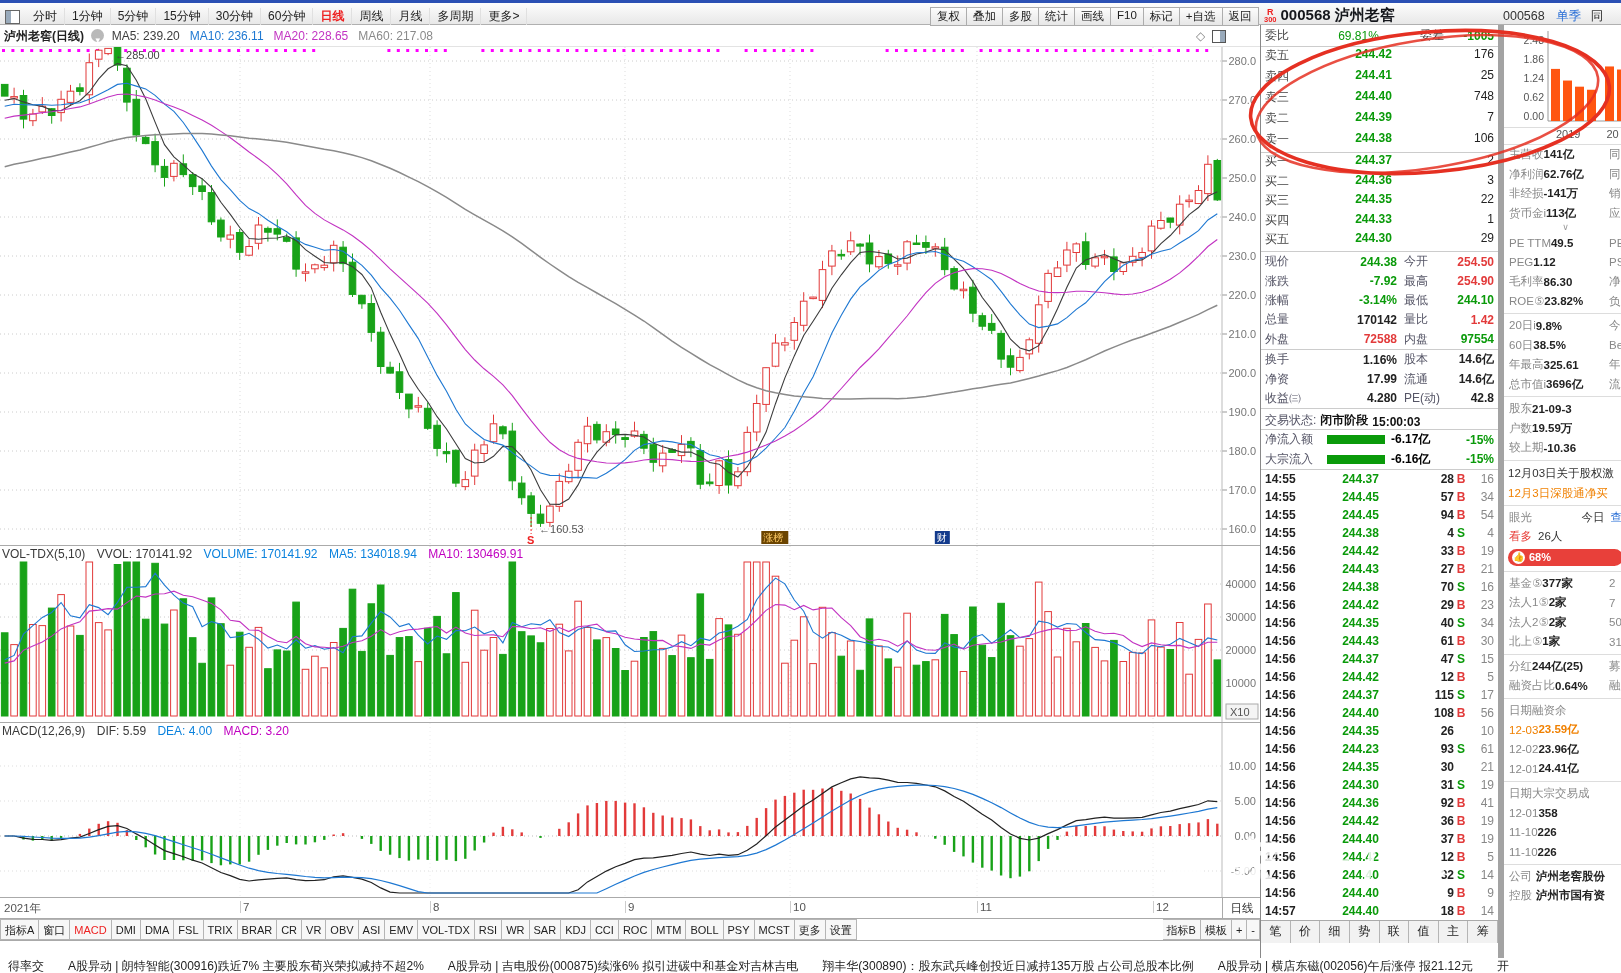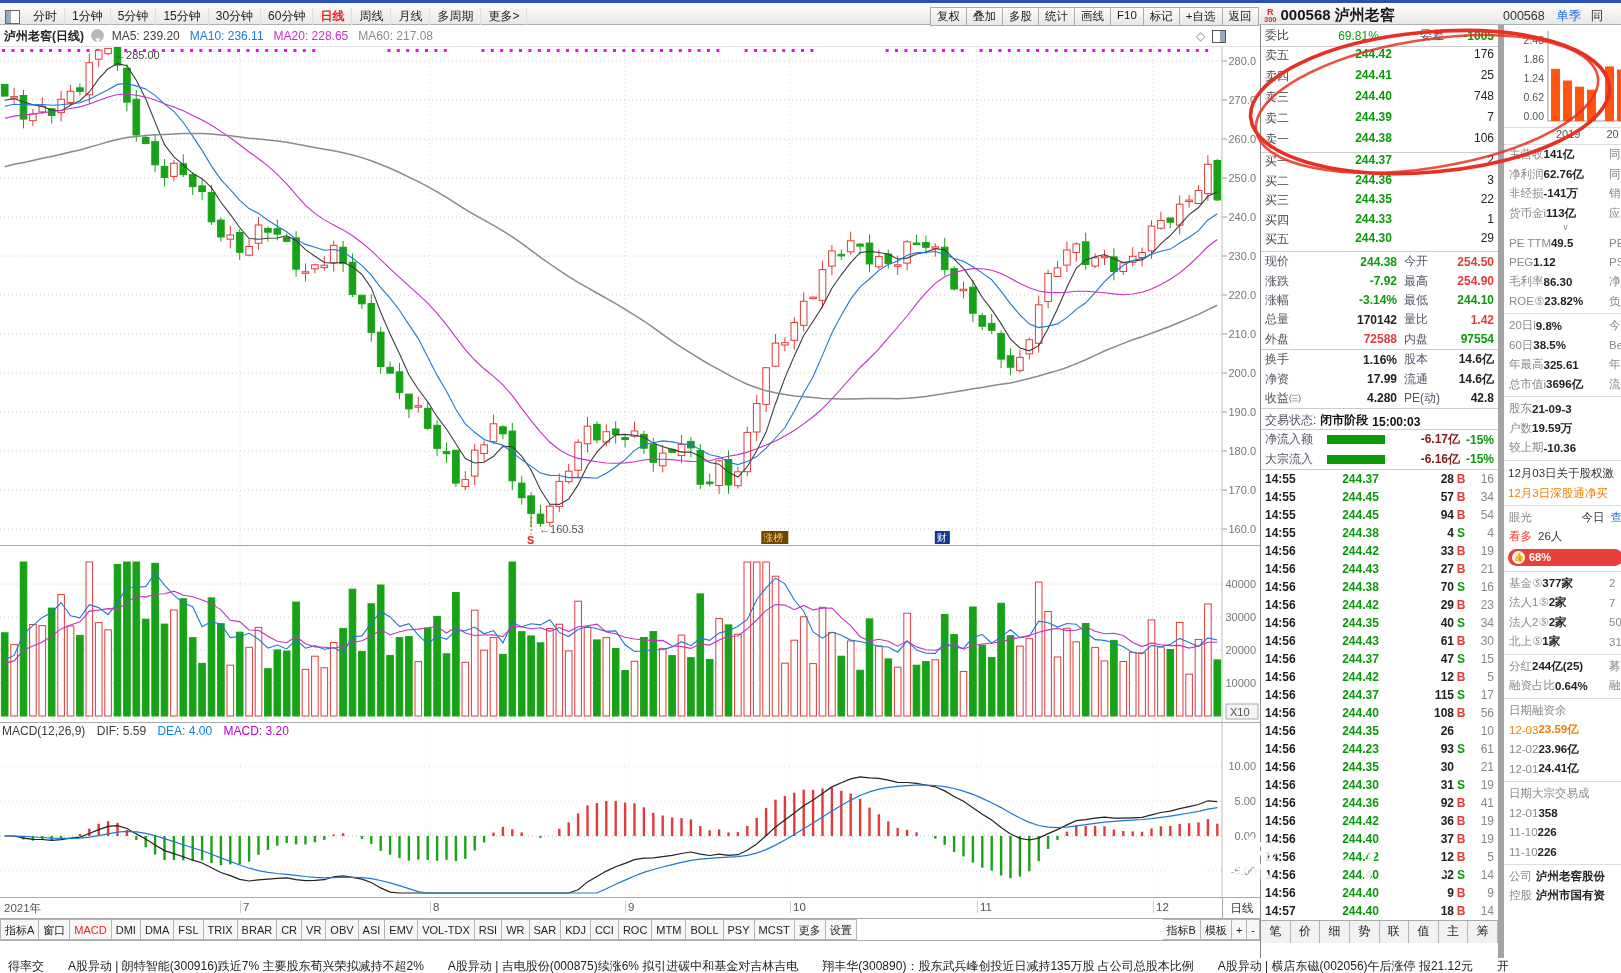--- a/index.html
+++ b/index.html
@@ -69,21 +69,21 @@
   .str .l{color:#556;width:36px;white-space:nowrap}
   .str .v1{flex:1;text-align:right;font-weight:bold;white-space:nowrap}
   .str .l2{color:#556;width:40px;margin-left:7px;white-space:nowrap}
   .str .v2{width:50px;text-align:right;font-weight:bold;white-space:nowrap}
   .up{color:#e23a3a}.down{color:#0a9a0a}.flat{color:#222}
   .statusrow{display:flex;height:20px;align-items:flex-end;padding:0 4px;border-top:1px solid #ccc;border-bottom:1px solid #ccc;white-space:nowrap}
   .statusrow .l{color:#556}.statusrow .v{color:#111;font-weight:bold;margin-left:4px}
   .flowr{display:flex;height:19.5px;align-items:center;padding:0 4px}
   .flowr .l{color:#556;width:62px}
   .flowr .bar{width:58px;height:9px;background:#0a9a0a;margin-right:6px}
-  .flowr .v{flex:1;text-align:right;color:#7f1d1d;font-weight:bold}
+  .flowr .v{flex:1;color:#000000;font-weight:bold}
   .flowr .p{width:34px;text-align:right;color:#0a9a0a;font-weight:bold}
   .tick-list{border-top:1px solid #ccc}
   .tkr{display:flex;height:18px;align-items:center;padding:0 4px;font-weight:bold}
   .tkr .t{width:36px;color:#222}
   .tkr .pr{flex:1;text-align:center;color:#0a9a0a}
   .tkr .vv{width:34px;text-align:right;color:#222}
   .tkr .vv.mag{color:#cc00cc}
   .tkr .f{width:14px;text-align:center}
   .tkr .f.B{color:#e23a3a}.tkr .f.S{color:#0a9a0a}
   .tkr .c{width:26px;text-align:right;color:#888;font-weight:normal}
@@ -592,20 +592,27 @@
         <text x="539.1" y="486" fill="#555" font-size="11">←160.53</text>
         <line x1="531.1" y1="470" x2="531.1" y2="487" stroke="#e22" stroke-dasharray="2 2"></line>
         <text x="527.1" y="497" fill="#e22" font-size="11" font-weight="bold">S</text>
         <rect x="761.306" y="484" width="27" height="13" fill="#6b4400"></rect>
         <text x="763.306" y="494" fill="#ffcc66" font-size="10">涨榜</text>
         <rect x="934.83" y="484" width="15" height="13" fill="#123a8c"></rect>
         <text x="936.83" y="494" fill="#fff" font-size="10">财</text>
       </svg>
 
     <div class="pane" style="top:520px;height:177px;border-top:1px solid #aaa;box-sizing:border-box">
+      <div class="volhead">
+        <span class="hdark">VOL-TDX(5,10)</span>
+        <span class="hdark">VVOL: 170141.92</span>
+        <span class="hblue">VOLUME: 170141.92</span>
+        <span class="hblue">MA5: 134018.94</span>
+        <span class="hpurp">MA10: 130469.91</span>
+      </div>
       <svg id="volsvg" width="1260" height="176">
           <line x1="0" y1="38" x2="1222" y2="38" stroke="#ccc" stroke-dasharray="1 3"></line>
           <text x="1256" y="42" text-anchor="end" fill="#777" font-size="11">40000</text>
           <line x1="0" y1="71" x2="1222" y2="71" stroke="#ccc" stroke-dasharray="1 3"></line>
           <text x="1256" y="75" text-anchor="end" fill="#777" font-size="11">30000</text>
           <line x1="0" y1="104" x2="1222" y2="104" stroke="#ccc" stroke-dasharray="1 3"></line>
           <text x="1256" y="108" text-anchor="end" fill="#777" font-size="11">20000</text>
           <line x1="0" y1="137" x2="1222" y2="137" stroke="#ccc" stroke-dasharray="1 3"></line>
           <text x="1256" y="141" text-anchor="end" fill="#777" font-size="11">10000</text>
           <line x1="240" y1="0" x2="240" y2="176" stroke="#ddd" stroke-dasharray="1 3"></line>

